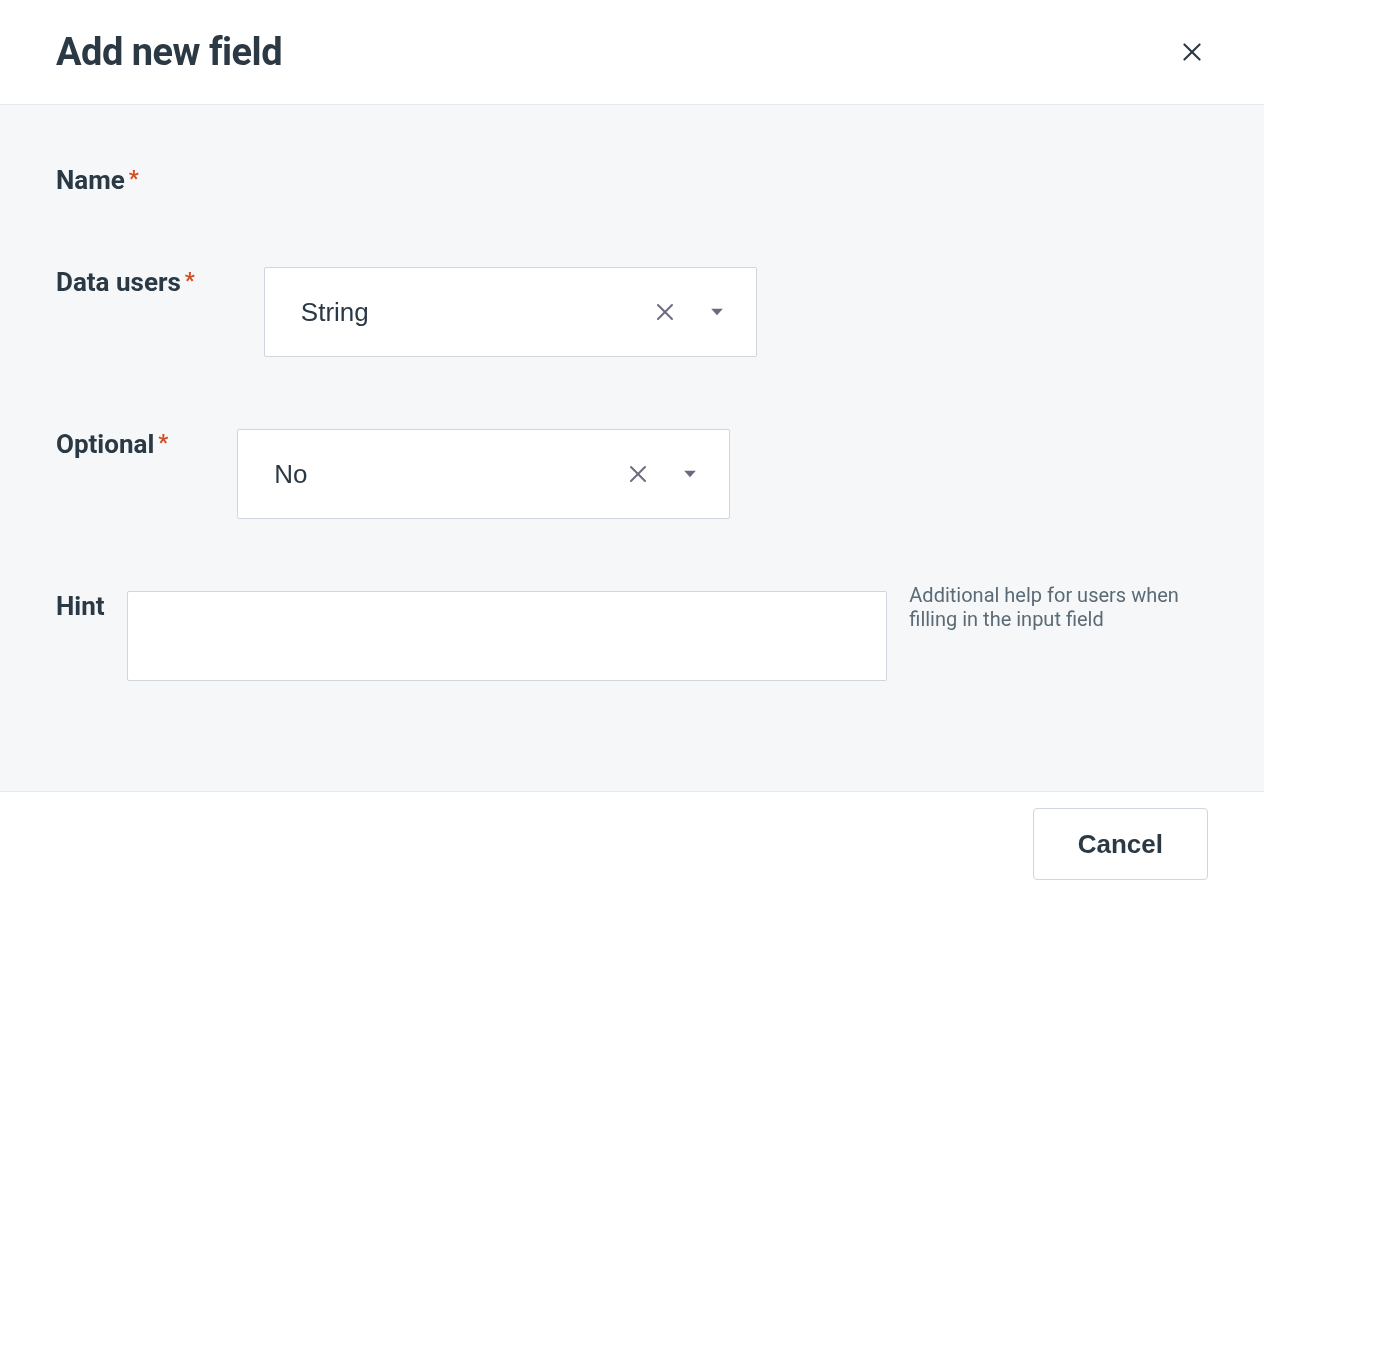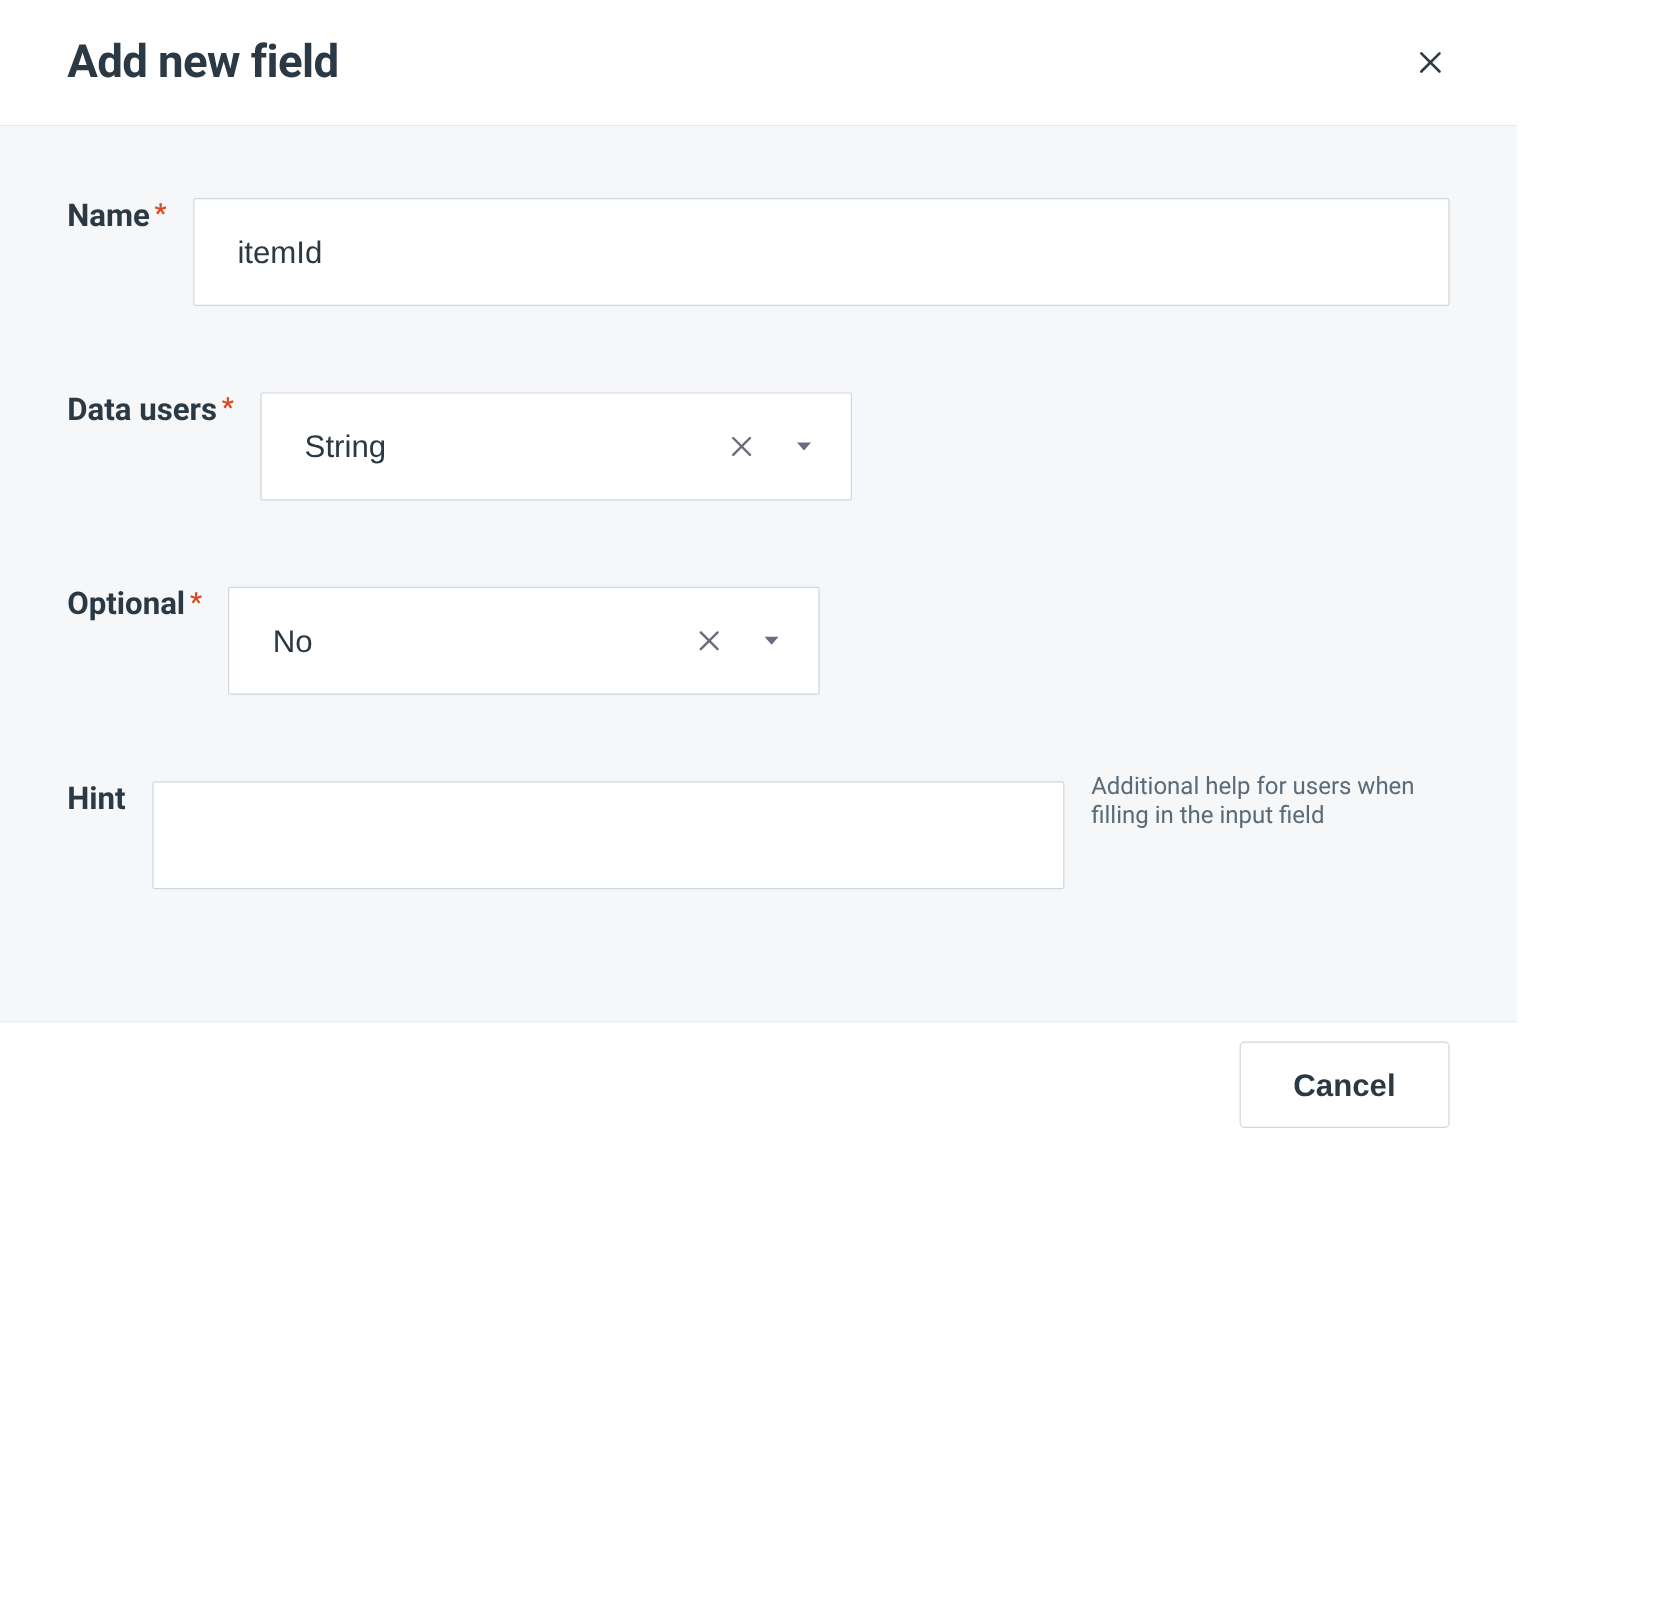--- a/index.html
+++ b/index.html
@@ -47,21 +47,21 @@
   .req{color:var(--req);font-weight:700;margin-left:4px;font-size:22px;position:relative;top:-3px;}
   .text-input{
     width:100%;box-sizing:border-box;
     height:90px;
     border:1px solid var(--border);
     background:var(--white);
     font-size:26px;color:var(--text-dark);
     padding:0 36px;
     outline:none;border-radius:2px;
   }
-  .select-wrap{position:relative;}
+  .select-wrap{position:relative;margin-left:47px;}
   .select-wrap .text-input{padding-right:120px;}
   .select-icons{
     position:absolute;right:24px;top:0;height:100%;
     display:flex;align-items:center;gap:20px;
   }
   .icon-btn{
     width:32px;height:32px;display:flex;align-items:center;justify-content:center;
     border:none;background:transparent;cursor:pointer;color:var(--select-icon);
   }
   .help-text{
@@ -103,21 +103,20 @@
       </span>
     </button>
   </div>
 
   <div class="modal-body">
 
     <div class="form-group">
       <label class="form-label">
         <span>Name</span><span class="req">*</span>
       </label>
-      <input type="text" class="text-input" value="itemId" style="">
     </div>
 
     <div class="form-group">
       <label class="form-label">
         <span>Data users</span><span class="req">*</span>
       </label>
       <div class="select-wrap">
         <input type="text" class="text-input" readonly="" value="String" style="">
         <div class="select-icons">
           <button class="icon-btn" aria-label="Clear">

